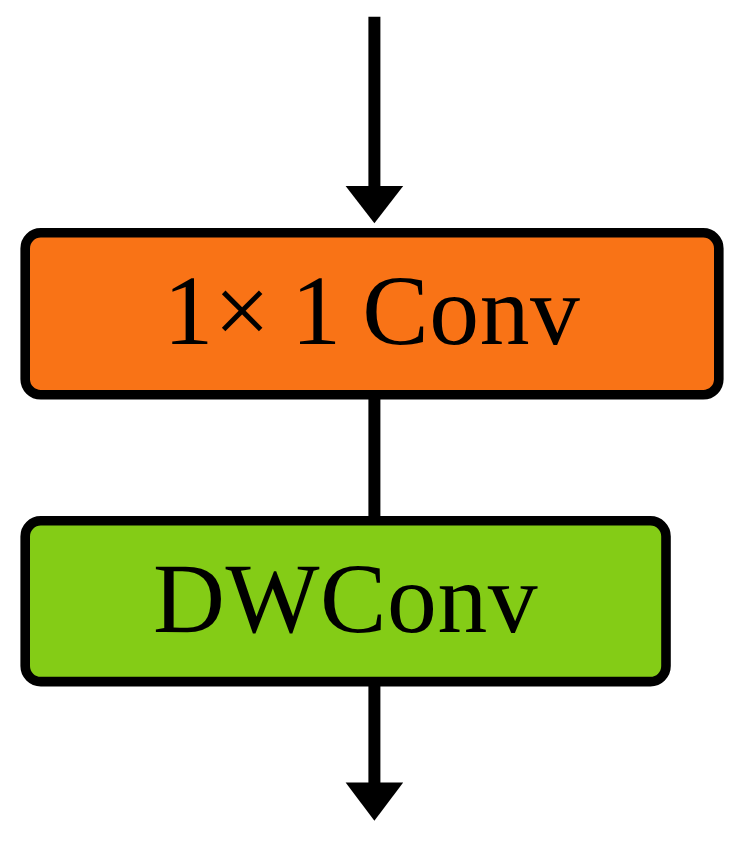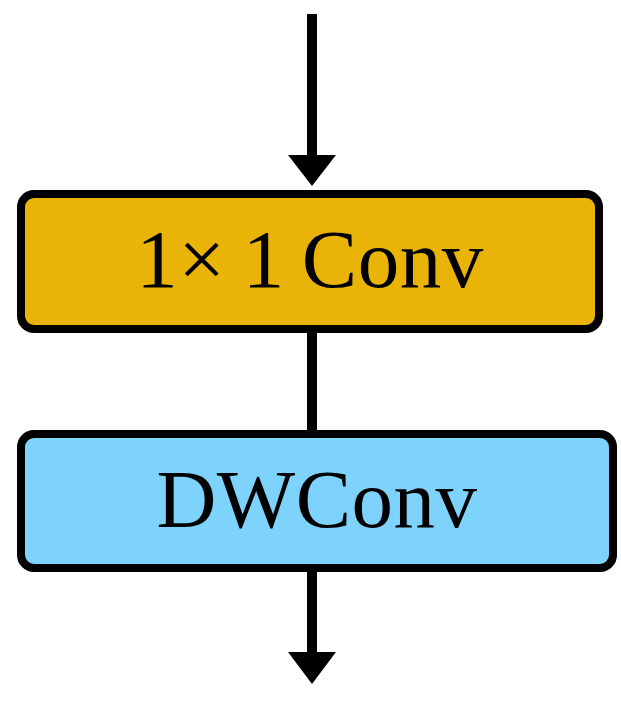--- a/index.html
+++ b/index.html
@@ -73,21 +73,21 @@
     <g>
       <line x1="312" y1="330" x2="312" y2="432" stroke="#000000" stroke-width="10"></line>
     </g>
 
     <g>
       <line x1="312" y1="569" x2="312" y2="655" stroke="#000000" stroke-width="10"></line>
       <polygon points="288,652 336,652 312,684" fill="#000000"></polygon>
     </g>
   </svg>
 
-  <div class="node-box" id="box-conv1x1" style="left: 17px; top: 190px; width: 586px; height: 143px; background: #eab308; border-color: rgb(0, 0, 0); border-width: 8px;">
+  <div class="node-box" id="box-conv1x1" style="left: 17px; top: 190px; width: 586px; height: 143px; background: #f97316; border-color: rgb(0, 0, 0); border-width: 8px;">
     <span class="node-label">1× 1 Conv</span>
   </div>
 
-  <div class="node-box" id="box-dwconv" style="left: 17px; top: 430px; width: 600px; height: 142px; background: #7dd3fc; border-color: rgb(0, 0, 0); border-width: 8px;">
+  <div class="node-box" id="box-dwconv" style="left: 17px; top: 430px; width: 542px; height: 142px; background: #84cc16; border-color: rgb(0, 0, 0); border-width: 8px;">
     <span class="node-label">DWConv</span>
   </div>
 
 </div>
 
 </body></html>

